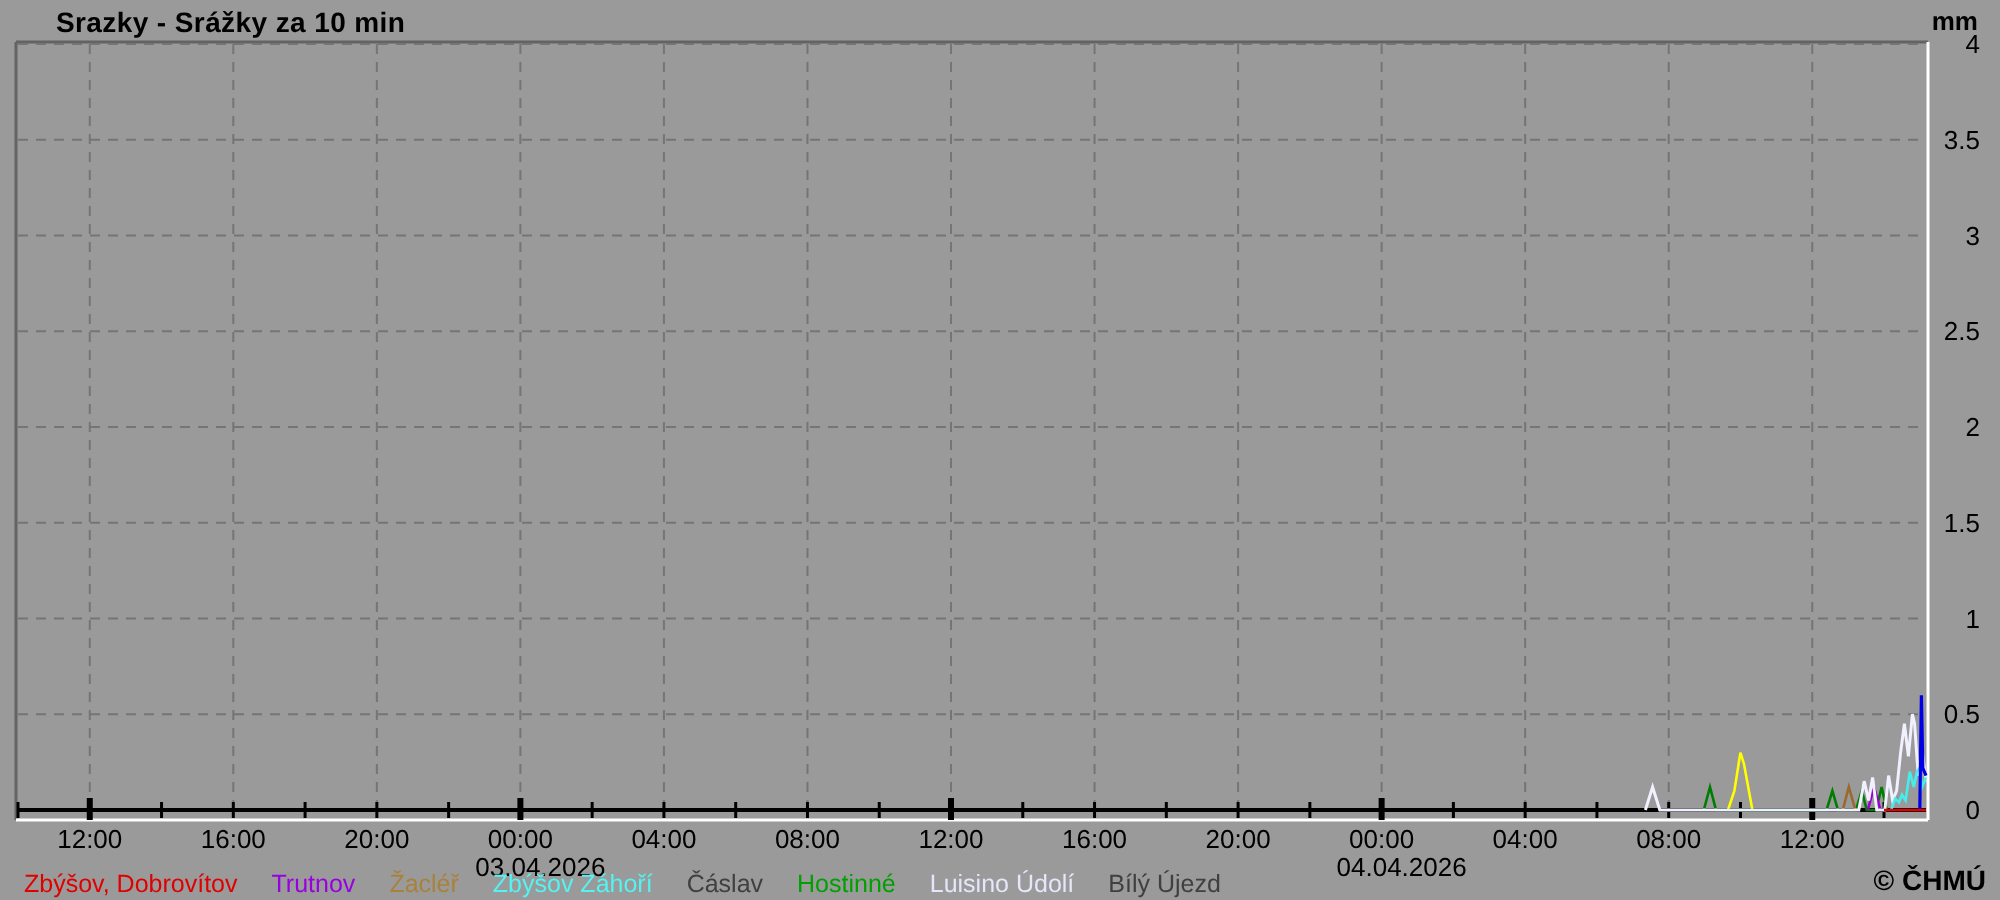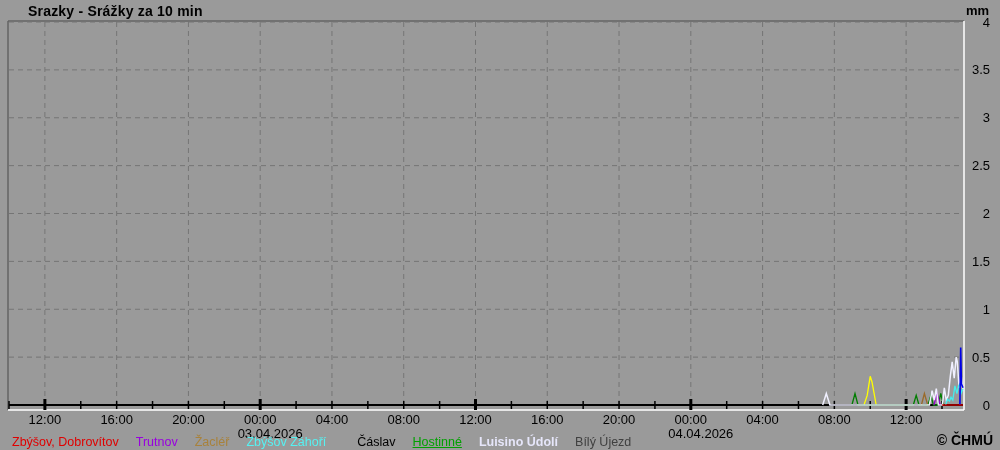--- a/index.html
+++ b/index.html
@@ -125,19 +125,19 @@
       <polyline points="959.9,405.0 960.7,347.6 961.4,383.9 963.0,387.8" fill="none" stroke="#0000e6" stroke-width="1.6" stroke-linejoin="miter"></polyline>
       <polyline points="942.0,405.0 963.0,405.0" fill="none" stroke="#e00000" stroke-width="1.3" stroke-linejoin="miter"></polyline>
     </svg>
   <div id="title">Srazky - Srážky za 10 min</div>
   <div id="unit">mm</div>
   <div id="legend">
       <span class="legend-item" style="color: rgb(224, 0, 0);">Zbýšov, Dobrovítov</span>
       <span class="legend-item" style="color: rgb(153, 0, 224);">Trutnov</span>
       <span class="legend-item" style="color: rgb(168, 130, 60);">Žacléř</span>
       <span class="legend-item" style="color: rgb(85, 242, 242);">Zbýšov Záhoří</span>
-      <span class="legend-item" style="color: #000000; margin-left: 14px;">Čáslav</span>
-      <span class="legend-item" style="color: rgb(0, 160, 0); text-decoration: underline;">Hostinné</span>
-      <span class="legend-item" style="color: rgb(230, 230, 250); font-weight: bold;">Luisino Údolí</span>
+      <span class="legend-item" style="color: #404040;">Čáslav</span>
+      <span class="legend-item" style="color: rgb(0, 160, 0);">Hostinné</span>
+      <span class="legend-item" style="color: rgb(230, 230, 250);">Luisino Údolí</span>
       <span class="legend-item" style="color: #404040;">Bílý Újezd</span>
     </div>
   <div id="copyright">© ČHMÚ</div>
 </div>
 
 </body></html>

